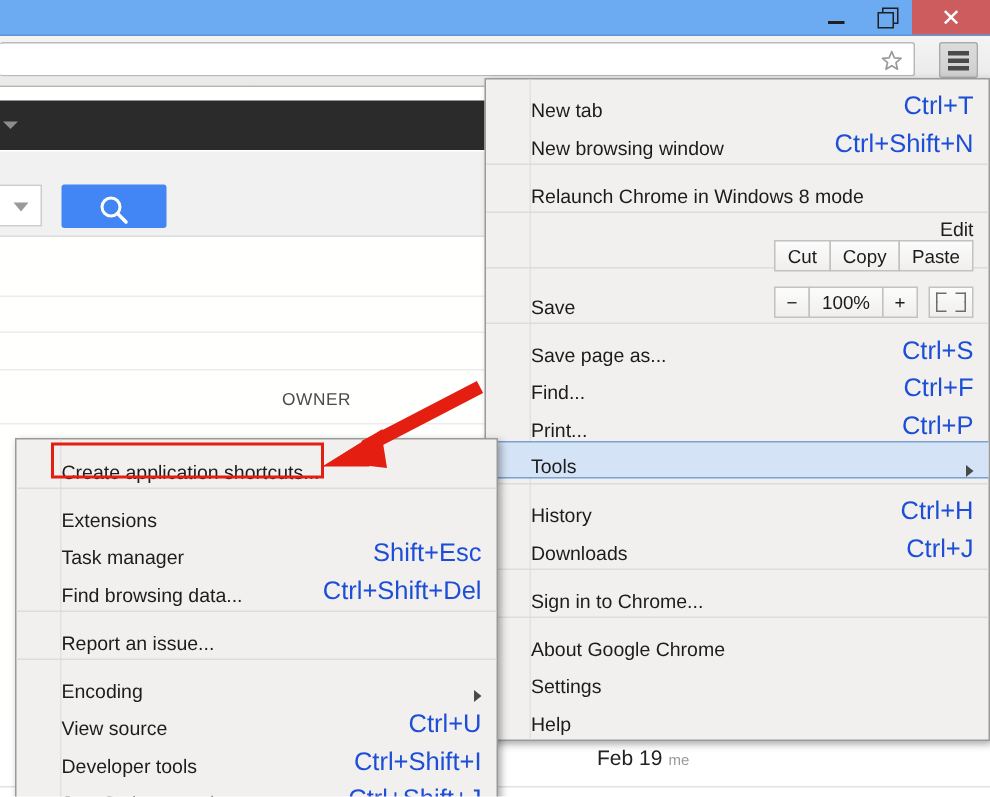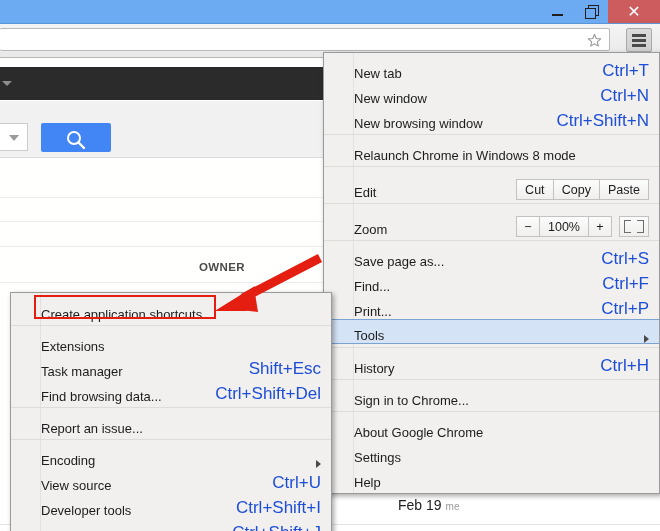--- a/index.html
+++ b/index.html
@@ -52,21 +52,21 @@
   .darkbar .caret{position:absolute;left:2px;top:14px;width:0;height:0;
      border-left:5px solid transparent;border-right:5px solid transparent;border-top:5px solid #8d8d8d;}
   .searchbar{position:absolute;left:0;top:43px;width:332px;height:56px;background:#f1f1f1;border-bottom:1px solid #dcdcdc;}
   .dropdown{position:absolute;left:-30px;top:22px;width:58px;height:28px;background:#fff;border:1px solid #ccc;box-sizing:border-box;}
   .dropdown .caret{position:absolute;right:8px;top:11px;width:0;height:0;
      border-left:5px solid transparent;border-right:5px solid transparent;border-top:6px solid #9a9a9a;}
   .searchbtn{position:absolute;left:41px;top:22px;width:70px;height:29px;background:#4285f4;border-radius:2px;}
   .searchbtn svg{position:absolute;left:24px;top:6px;}
   .takeour{position:absolute;right:5px;top:105px;color:#3b5bbf;font-size:13px;}
   .rowline{position:absolute;left:0;width:332px;height:1px;background:#ececec;}
-  .owner{position:absolute;left:199px;top:203px;font-size:11.5px;color:#4b4b4b;letter-spacing:.4px;font-weight:bold;}
+  .owner{position:absolute;left:188px;top:203px;font-size:11.5px;color:#4b4b4b;letter-spacing:.4px;font-weight:normal;}
   .pagebottom{position:absolute;left:0;top:420px;width:660px;height:53px;background:#fff;}
   .febwrap{position:absolute;left:398px;top:439px;font-size:14px;color:#222;}
   .febwrap .me{font-size:10px;color:#9a9a9a;margin-left:4px;}
   .botrule{position:absolute;left:0;top:466px;width:660px;height:1px;background:#e2e2e2;}
   .vline{position:absolute;left:364px;top:420px;width:1px;height:12px;background:#cfcfcf;}
 
   
   .cmenu{
     position:absolute;background:#f1f0ee;
     border:1px solid #9a9a9a;
@@ -188,49 +188,45 @@
 
 <div class="cmenu" id="main-menu">
   <div class="gutter"></div>
   <div style="padding:3px 0 3px 0;position:relative;">
 
     <div class="mi">
       <span class="lbl">New tab</span>
       <span class="acc">Ctrl+T</span>
     </div>
     <div class="mi">
-      <span class="lbl">New window</span>
-      <span class="acc">Ctrl+N</span>
-    </div>
-    <div class="mi">
       <span class="lbl">New browsing window</span>
       <span class="acc">Ctrl+Shift+N</span>
     </div>
 
     <div class="sep full"></div>
 
     <div class="mi">
       <span class="lbl">Relaunch Chrome in Windows 8 mode</span>
     </div>
 
     <div class="sep full"></div>
 
-    <div class="mi" style="height:30px;">
+    <div class="mi" style="height:30px;flex-direction:column;">
       <span class="lbl">Edit</span>
       <span class="btnrow">
         <span class="mbtn">Cut</span>
         <span class="mbtn">Copy</span>
         <span class="mbtn">Paste</span>
       </span>
     </div>
 
     <div class="sep full"></div>
 
     <div class="mi" style="height:30px;">
-      <span class="lbl">Zoom</span>
+      <span class="lbl">Save</span>
       <span class="btnrow">
         <span class="mbtn sm">−</span>
         <span class="mbtn zoomval">100%</span>
         <span class="mbtn sm">+</span>
         <span class="fsbtn">
           <span class="c1"></span>
           <span class="c2"></span>
             <span class="c3"></span>
             <span class="c4"></span>
         </span>
@@ -255,20 +251,24 @@
       <span class="lbl">Tools</span>
       <span class="arrow"></span>
     </div>
 
     <div class="sep full"></div>
 
     <div class="mi">
       <span class="lbl">History</span>
       <span class="acc">Ctrl+H</span>
     </div>
+    <div class="mi">
+      <span class="lbl">Downloads</span>
+      <span class="acc">Ctrl+J</span>
+    </div>
 
     <div class="sep full"></div>
 
     <div class="mi">
       <span class="lbl">Sign in to Chrome...</span>
     </div>
 
     <div class="sep full"></div>
 
     <div class="mi">

